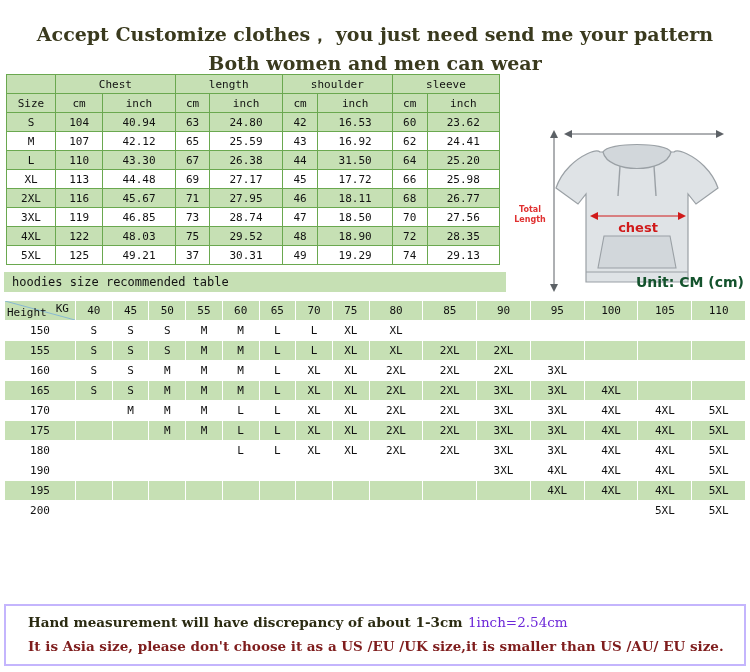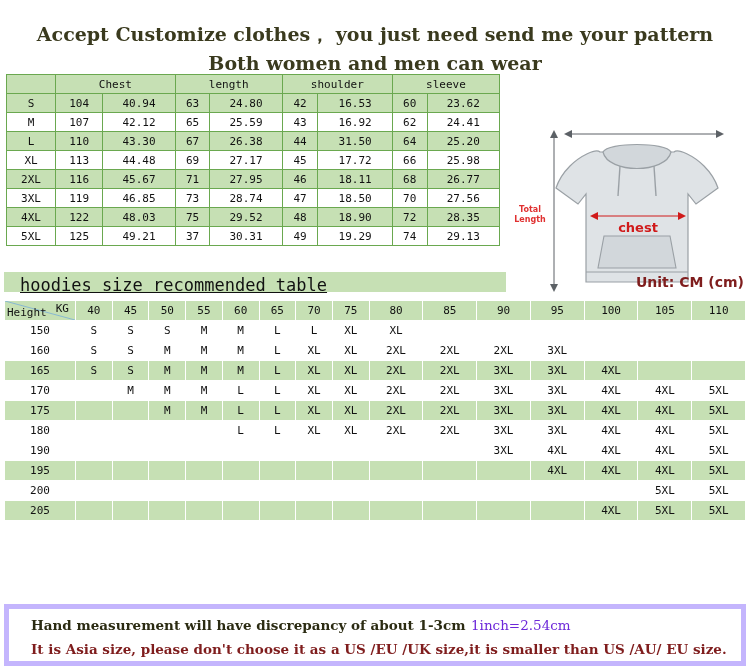--- a/index.html
+++ b/index.html
@@ -61,26 +61,26 @@
   
   .rec-bar{
     margin-top:8px;
     position:relative;
     height:22px;
   }
   .rec-bar .bg{
     position:absolute;left:4px;top:0;width:502px;height:20px;background:#c6e0b4;
   }
   .rec-bar .txt{
-    position:absolute;left:20px;top:3px;font-size:17px;color:#111;text-decoration:underline;
+    position:absolute;left:12px;top:3px;font-size:12px;color:#111;
   }
   .unit{
     position:absolute;right:6px;top:2px;
     font-family:"DejaVu Sans","Liberation Sans",sans-serif;
-    font-weight:bold;font-size:14px;color:#7f1d1d;
+    font-weight:bold;font-size:14px;color:#14532d;
   }
 
   table.rec-table{
     border-collapse:collapse;
     margin-left:4px;margin-top:6px;
     width:742px;
     font-size:11px;
   }
   table.rec-table td{
     border:1px solid #ffffff;
@@ -102,21 +102,21 @@
   .corner-kg{position:absolute;right:6px;top:1px;font-size:11px;}
   .corner-h{position:absolute;left:2px;bottom:1px;font-size:11px;}
   .corner-line{
     position:absolute;left:0;top:0;width:100%;height:100%;
   }
   td.hcell{width:70px;text-align:right;padding-right:12px;}
 
   
   .note{
     position:absolute;left:4px;top:604px;width:742px;height:62px;
-    border:5px solid #c4b5fd;
+    border:2px solid #c4b5fd;
     background:#ffffff;
     box-sizing:border-box;
   }
   .note .l1{
     font-family:"DejaVu Serif","Liberation Serif",serif;
     font-size:13.5px;font-weight:bold;color:#2b2b12;
     position:absolute;left:22px;top:8px;white-space:nowrap;
   }
   .note .l1b{
     font-family:"DejaVu Serif","Liberation Serif",serif;
@@ -140,20 +140,31 @@
 <div class="top-section">
 
   <table class="size-table">
     <tbody id="size-table-body">
         <tr>
           <td class="grp-head col-size" colspan="1"></td>
           <td class="grp-head" colspan="2">Chest</td>
           <td class="grp-head" colspan="2">length</td>
           <td class="grp-head" colspan="2">shoulder</td>
           <td class="grp-head" colspan="2">sleeve</td>
+        </tr>
+        <tr>
+          <td class="sub-head col-size">Size</td>
+          <td class="sub-head">cm</td>
+          <td class="sub-head">inch</td>
+          <td class="sub-head">cm</td>
+          <td class="sub-head">inch</td>
+          <td class="sub-head">cm</td>
+          <td class="sub-head">inch</td>
+          <td class="sub-head">cm</td>
+          <td class="sub-head">inch</td>
         </tr>
         <tr class="row-green">
           <td class="col-size">S</td>
           <td>104</td>
           <td>40.94</td>
           <td>63</td>
           <td>24.80</td>
           <td>42</td>
           <td>16.53</td>
           <td>60</td>
@@ -317,20 +328,38 @@
         <td>L</td>
         <td>XL</td>
         <td>XL</td>
         <td></td>
         <td></td>
         <td></td>
         <td></td>
         <td></td>
         <td></td>
       </tr>
+      <tr class="g">
+        <td class="hcell">155</td>
+        <td>S</td>
+        <td>S</td>
+        <td>S</td>
+        <td>M</td>
+        <td>M</td>
+        <td>L</td>
+        <td>L</td>
+        <td>XL</td>
+        <td>XL</td>
+        <td>2XL</td>
+        <td>2XL</td>
+        <td></td>
+        <td></td>
+        <td></td>
+        <td></td>
+      </tr>
       <tr class="w">
         <td class="hcell">160</td>
         <td>S</td>
         <td>S</td>
         <td>M</td>
         <td>M</td>
         <td>M</td>
         <td>L</td>
         <td>XL</td>
         <td>XL</td>
@@ -458,38 +487,20 @@
         <td></td>
         <td></td>
         <td></td>
         <td></td>
         <td></td>
         <td></td>
         <td></td>
         <td></td>
         <td></td>
         <td></td>
-        <td>5XL</td>
-        <td>5XL</td>
-      </tr>
-      <tr class="g">
-        <td class="hcell">205</td>
-        <td></td>
-        <td></td>
-        <td></td>
-        <td></td>
-        <td></td>
-        <td></td>
-        <td></td>
-        <td></td>
-        <td></td>
-        <td></td>
-        <td></td>
-        <td></td>
-        <td>4XL</td>
         <td>5XL</td>
         <td>5XL</td>
       </tr>
     </tbody>
 </table>
 
 <div class="note">
   <div class="l1">Hand measurement will have discrepancy of about 1-3cm</div>
   <div class="l1b">1inch=2.54cm</div>
   <div class="l2">It is Asia size, please don't choose it as a US /EU /UK size,it is smaller than US /AU/ EU size.</div>

